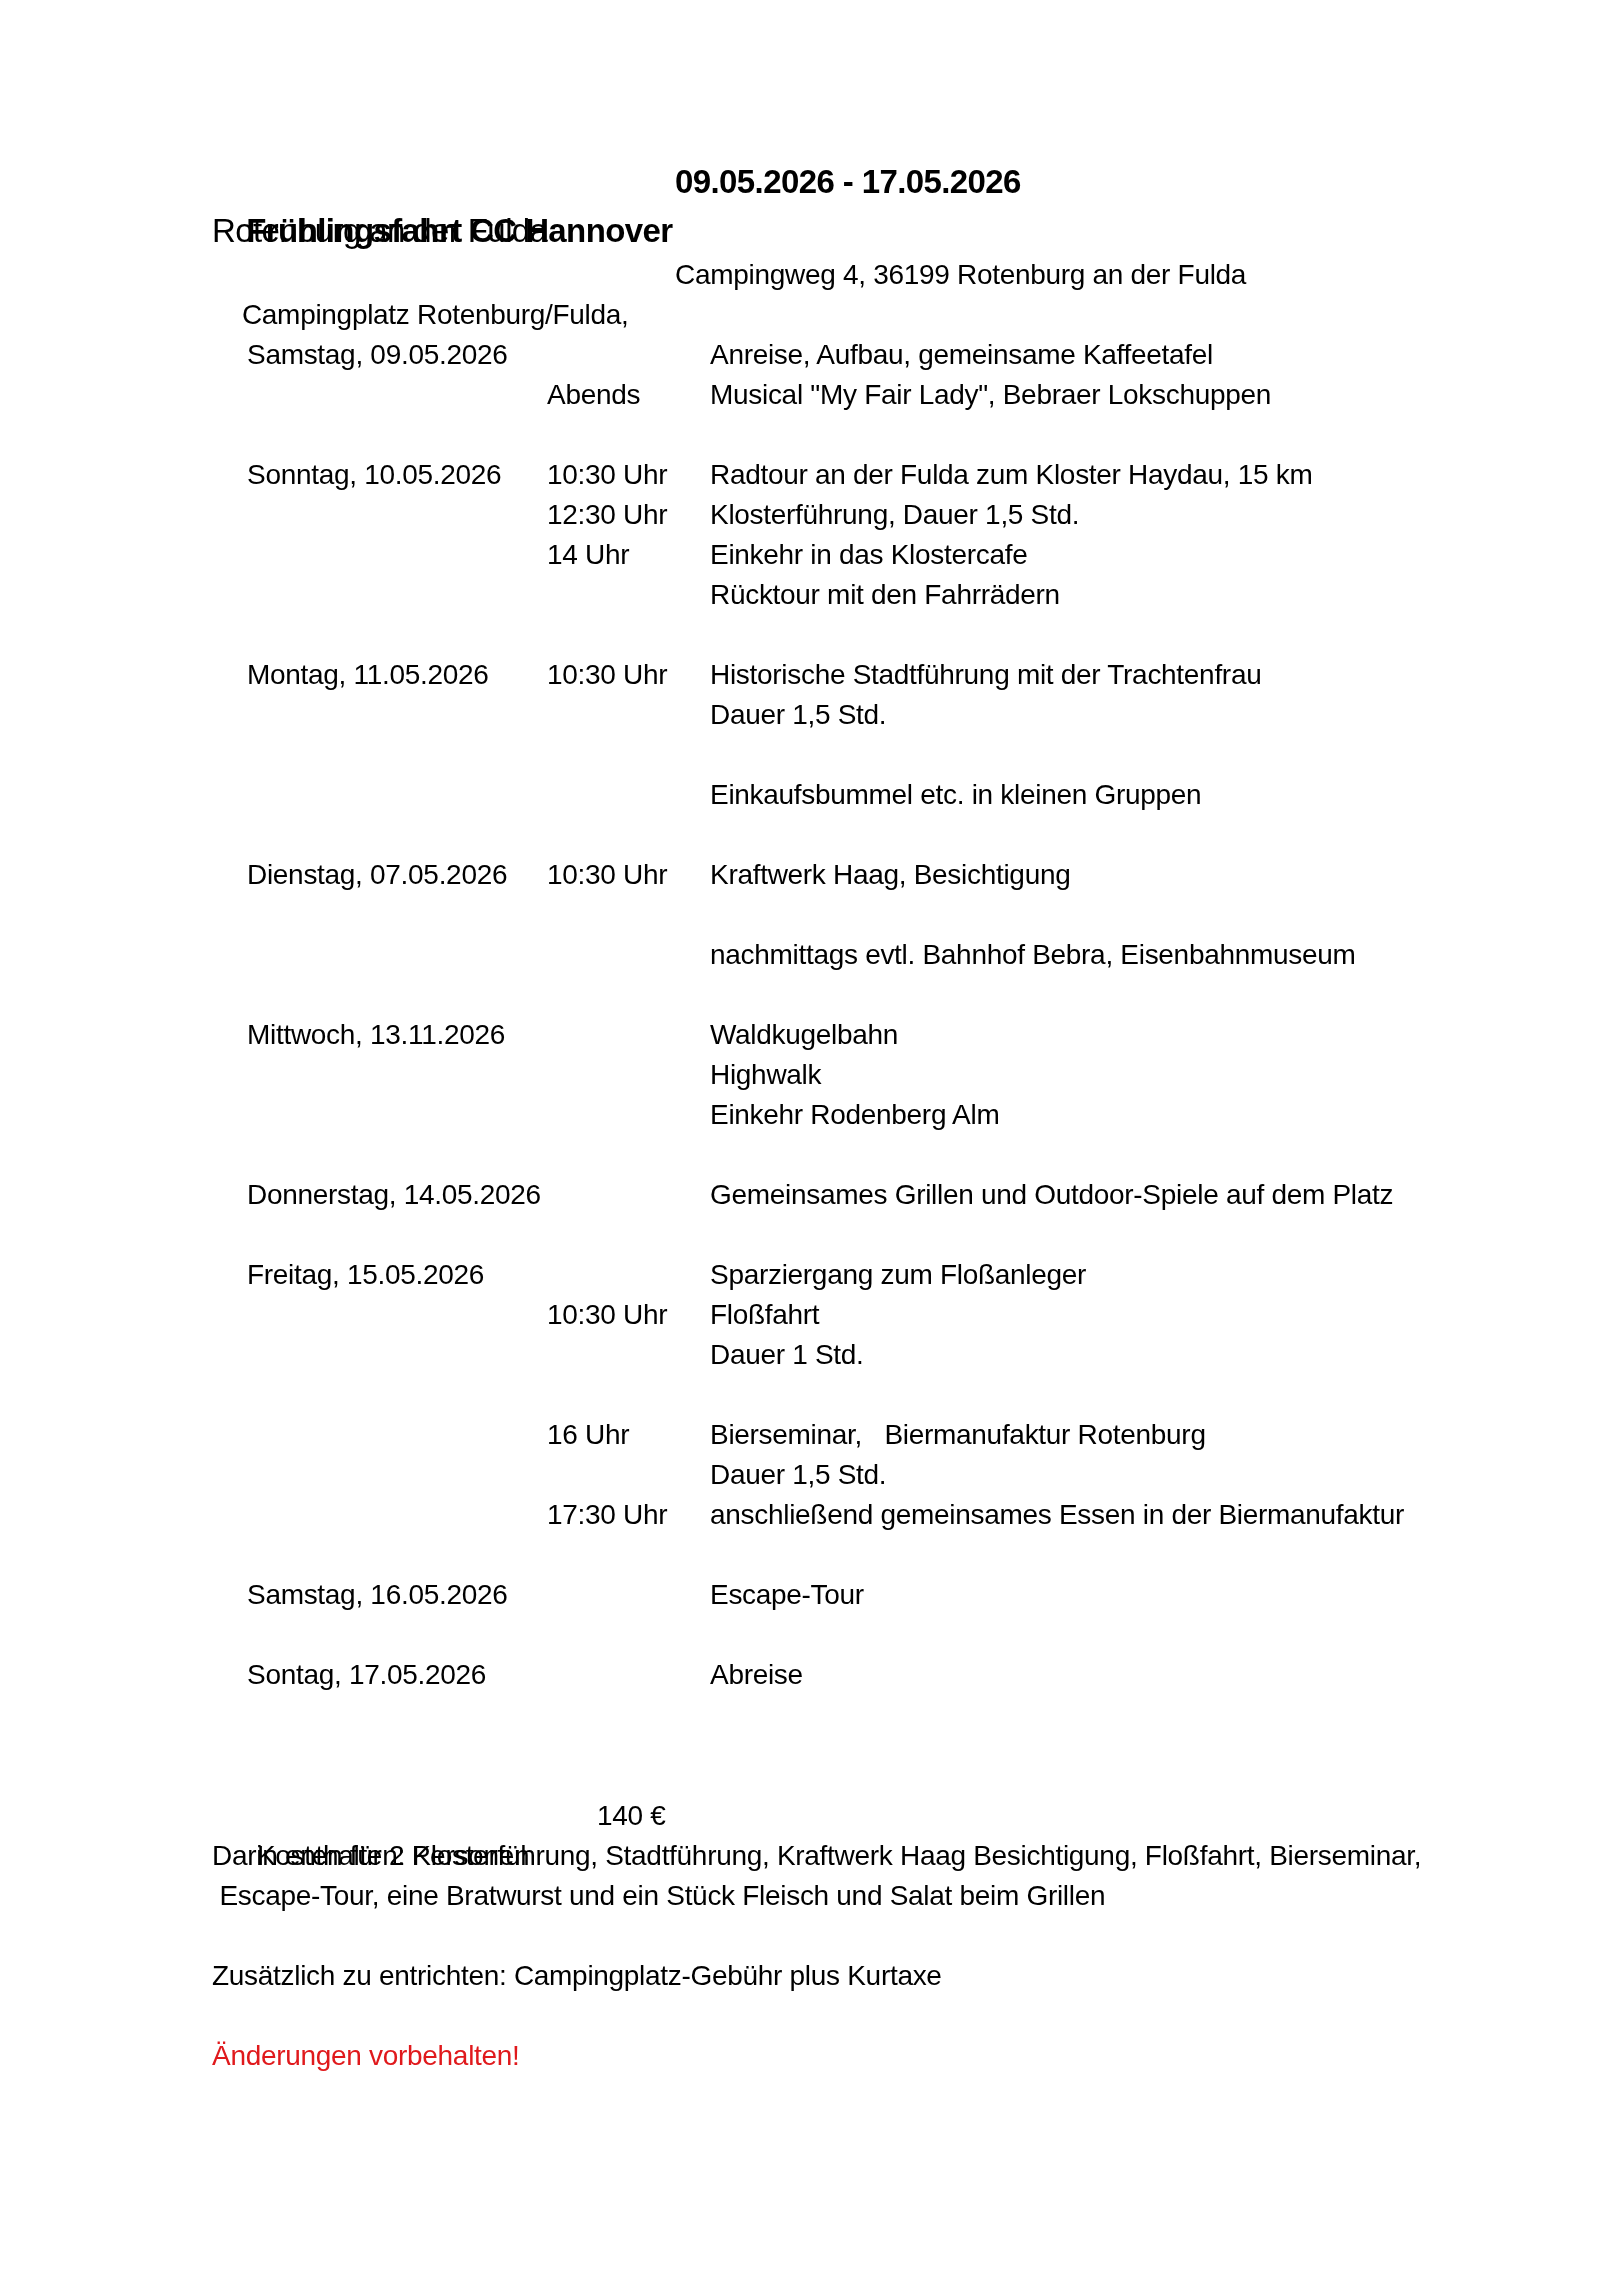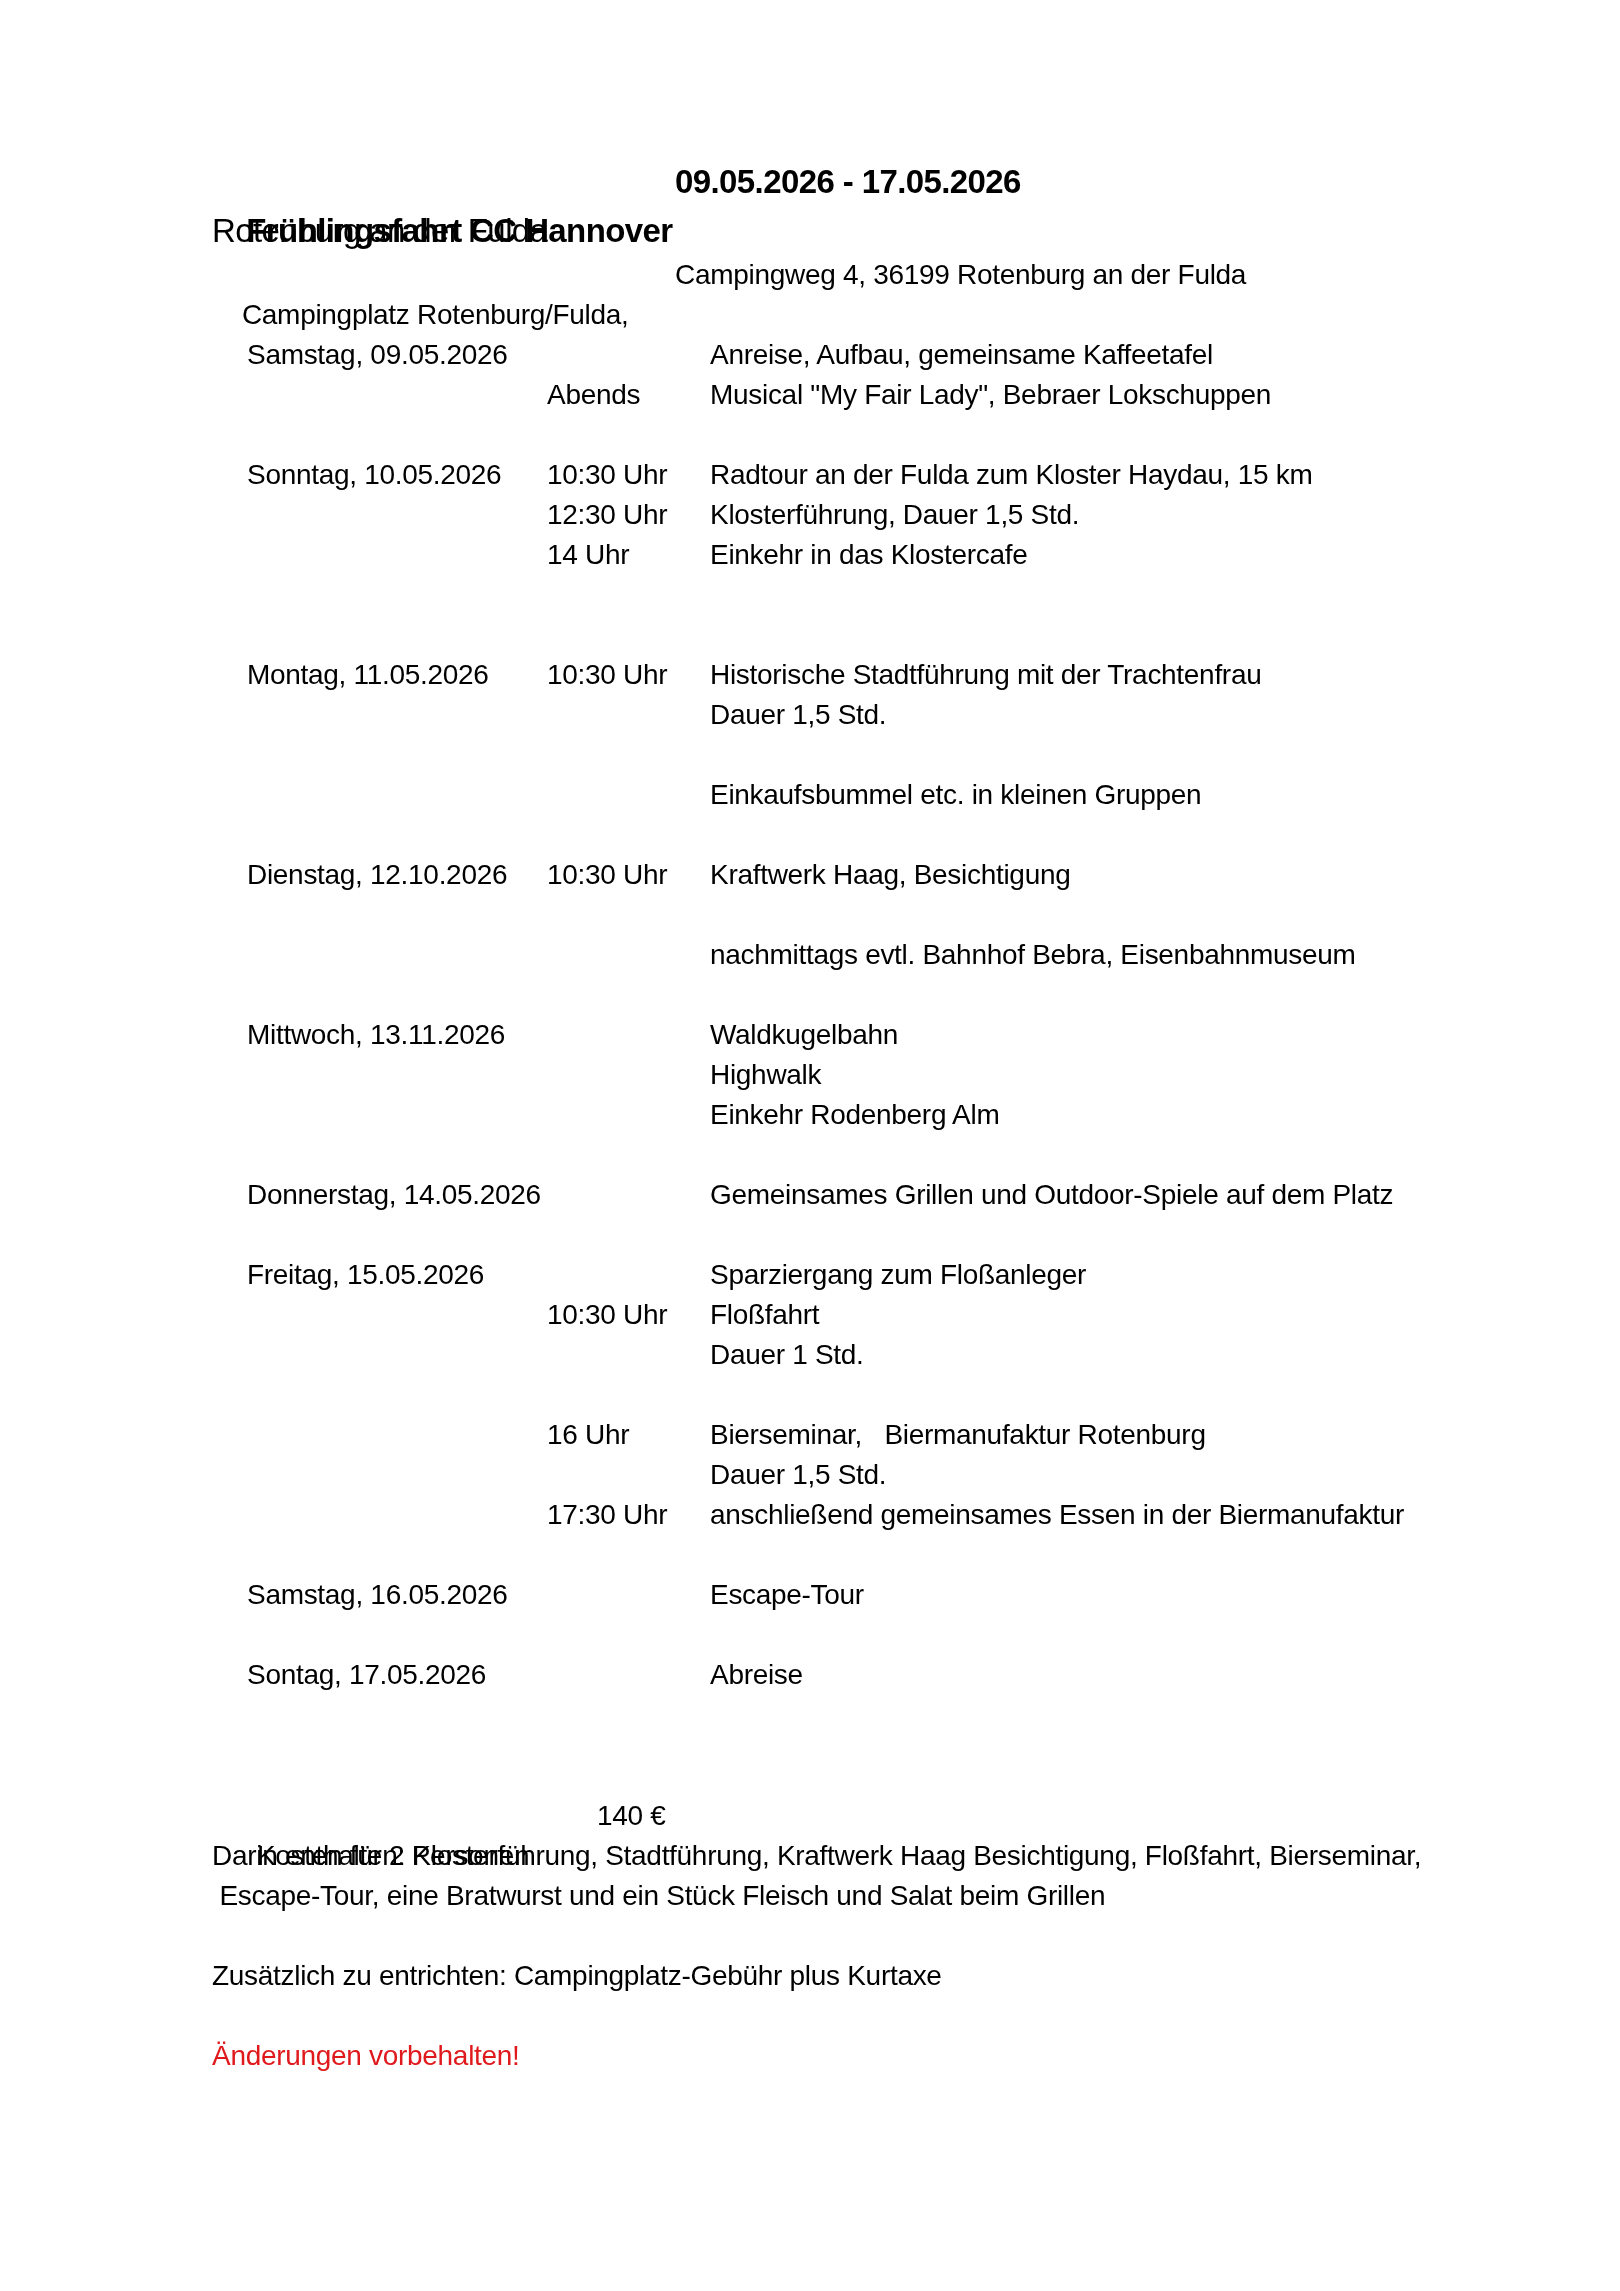--- a/index.html
+++ b/index.html
@@ -142,20 +142,21 @@
         <div class="cell desc">Klosterführung, Dauer 1,5 Std.</div>
       </div>
       <div class="irow">
         <div class="cell day"></div>
         <div class="cell time">14 Uhr</div>
         <div class="cell desc">Einkehr in das Klostercafe</div>
       </div>
       <div class="irow">
         <div class="cell day"></div>
         <div class="cell time"></div>
+        <div class="cell desc">Rücktour mit den Fahrrädern</div>
       </div>
       <div class="irow">
         <div class="cell day"></div>
         <div class="cell time"></div>
         <div class="cell desc"></div>
       </div>
       <div class="irow">
         <div class="cell day">Montag, 11.05.2026</div>
         <div class="cell time">10:30 Uhr</div>
         <div class="cell desc">Historische Stadtführung mit der Trachtenfrau</div>
@@ -174,21 +175,21 @@
         <div class="cell day"></div>
         <div class="cell time"></div>
         <div class="cell desc">Einkaufsbummel etc. in kleinen Gruppen</div>
       </div>
       <div class="irow">
         <div class="cell day"></div>
         <div class="cell time"></div>
         <div class="cell desc"></div>
       </div>
       <div class="irow">
-        <div class="cell day">Dienstag, 12.10.2026</div>
+        <div class="cell day">Dienstag, 07.05.2026</div>
         <div class="cell time">10:30 Uhr</div>
         <div class="cell desc">Kraftwerk Haag, Besichtigung</div>
       </div>
       <div class="irow">
         <div class="cell day"></div>
         <div class="cell time"></div>
         <div class="cell desc"></div>
       </div>
       <div class="irow">
         <div class="cell day"></div>

